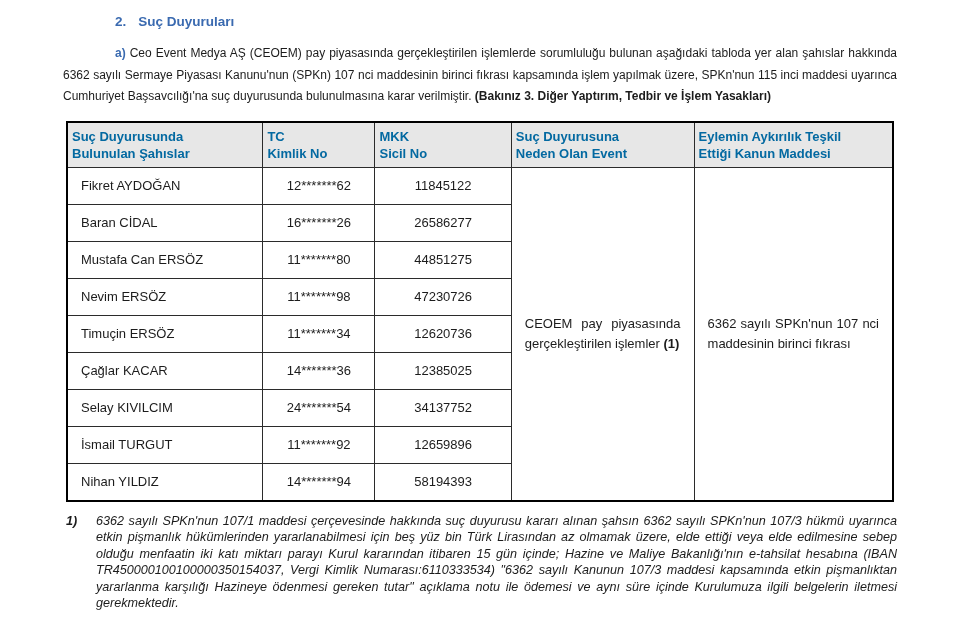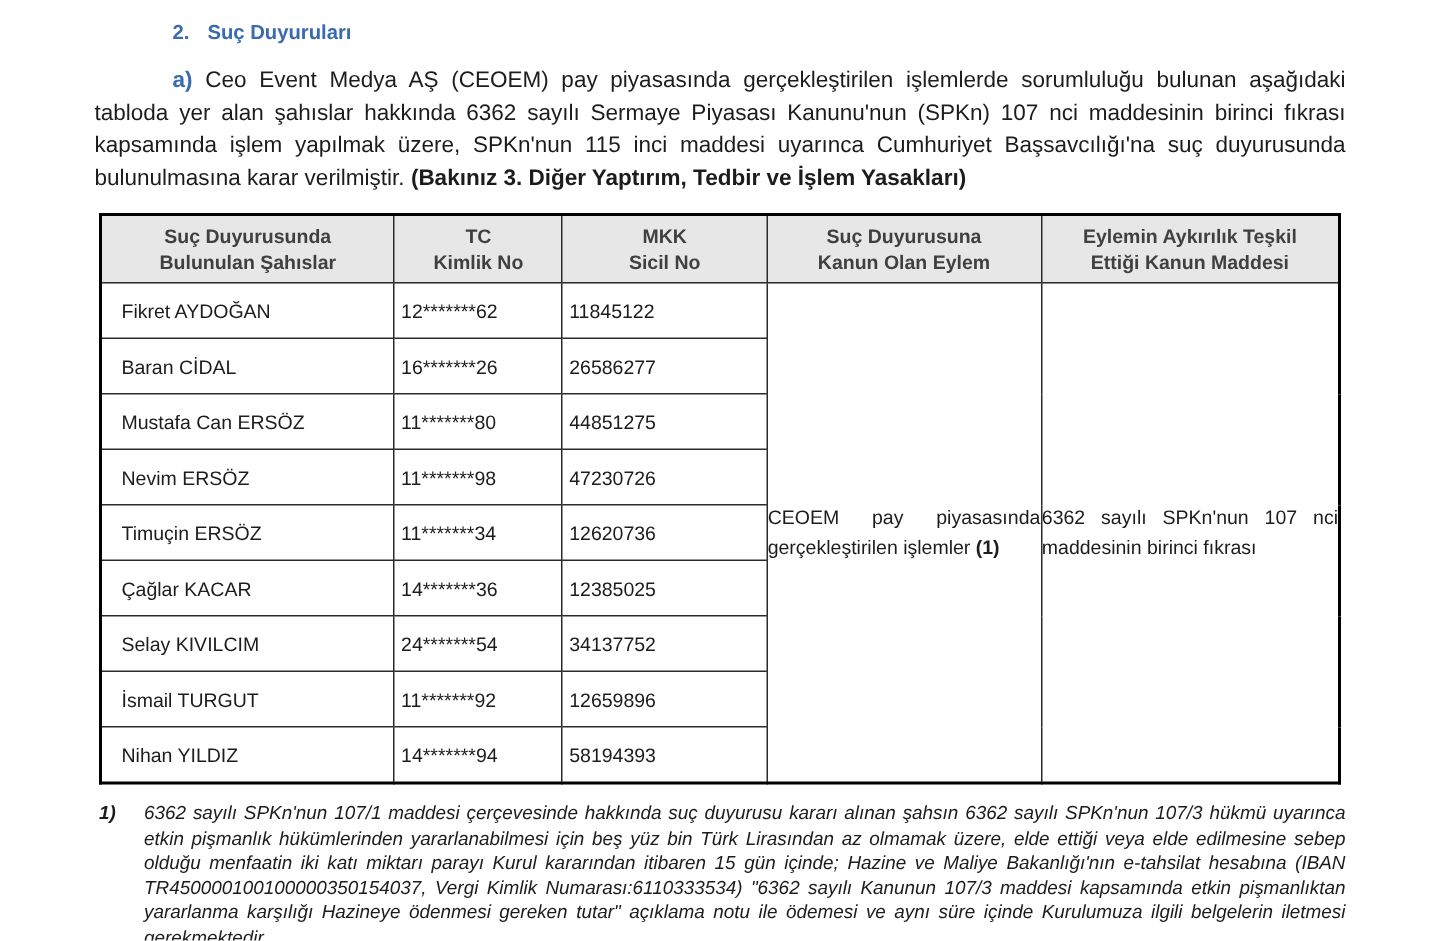--- a/index.html
+++ b/index.html
@@ -24,21 +24,21 @@
   .section-heading {
     margin-left: 52px;
     font-size: 13.5px;
     font-weight: bold;
     color: #3a6ab0;
     display: flex;
     gap: 12px;
     margin-bottom: 14px;
   }
   .intro {
-    font-size: 15px;
+    font-size: 12px;
     line-height: 21.5px;
     text-align: justify;
     text-indent: 52px;
     margin: 0 0 13px 0;
   }
   .marker-a {
     color: #3a6ab0;
     font-weight: bold;
   }
   .intro-bold {
@@ -51,39 +51,40 @@
     table-layout: fixed;
     border: 2px solid #000;
   }
   table.offenders th, table.offenders td {
     border: 1px solid #2b2b2b;
     font-size: 13px;
     vertical-align: middle;
   }
   table.offenders th {
     background: #e7e7e7;
-    color: #404040;
-    font-weight: bold;
-    text-align: center;
+    color: #0369a1;
+    font-weight: bold;
+    text-align: left;
     white-space: pre-line;
     height: 40px;
     line-height: 17px;
     padding: 2px 4px;
   }
   td.name-cell {
     text-align: left;
     padding: 0 9px 0 13px;
     height: 36px;
   }
   td.tc-cell, td.mkk-cell {
+    text-align: center;
     padding: 0 4px;
   }
   td.eylem-cell, td.kanun-cell {
     text-align: justify;
-    padding: 6px 0;
+    padding: 6px 13px;
     line-height: 20px;
   }
   td.eylem-cell .bold-ref {
     font-weight: bold;
   }
   .col-name  { width: 194px; }
   .col-tc    { width: 111px; }
   .col-mkk   { width: 135px; }
   .col-eylem { width: 181px; }
   .col-kanun { width: 197px; }
@@ -130,21 +131,21 @@
     </colgroup>
     <tbody>
         <tr>
       <th>Suç Duyurusunda
 Bulunulan Şahıslar</th>
       <th>TC
 Kimlik No</th>
       <th>MKK
 Sicil No</th>
       <th>Suç Duyurusuna
-Kanun Olan Eylem</th>
+Neden Olan Event</th>
       <th>Eylemin Aykırılık Teşkil
 Ettiği Kanun Maddesi</th>
     </tr>
     <tr>
       <td class="name-cell">Fikret AYDOĞAN</td>
       <td class="tc-cell">12*******62</td>
       <td class="mkk-cell">11845122</td>
       <td class="eylem-cell" rowspan="9">
         <span>CEOEM pay piyasasında gerçekleştirilen işlemler</span>
         <span class="bold-ref">(1)</span>

